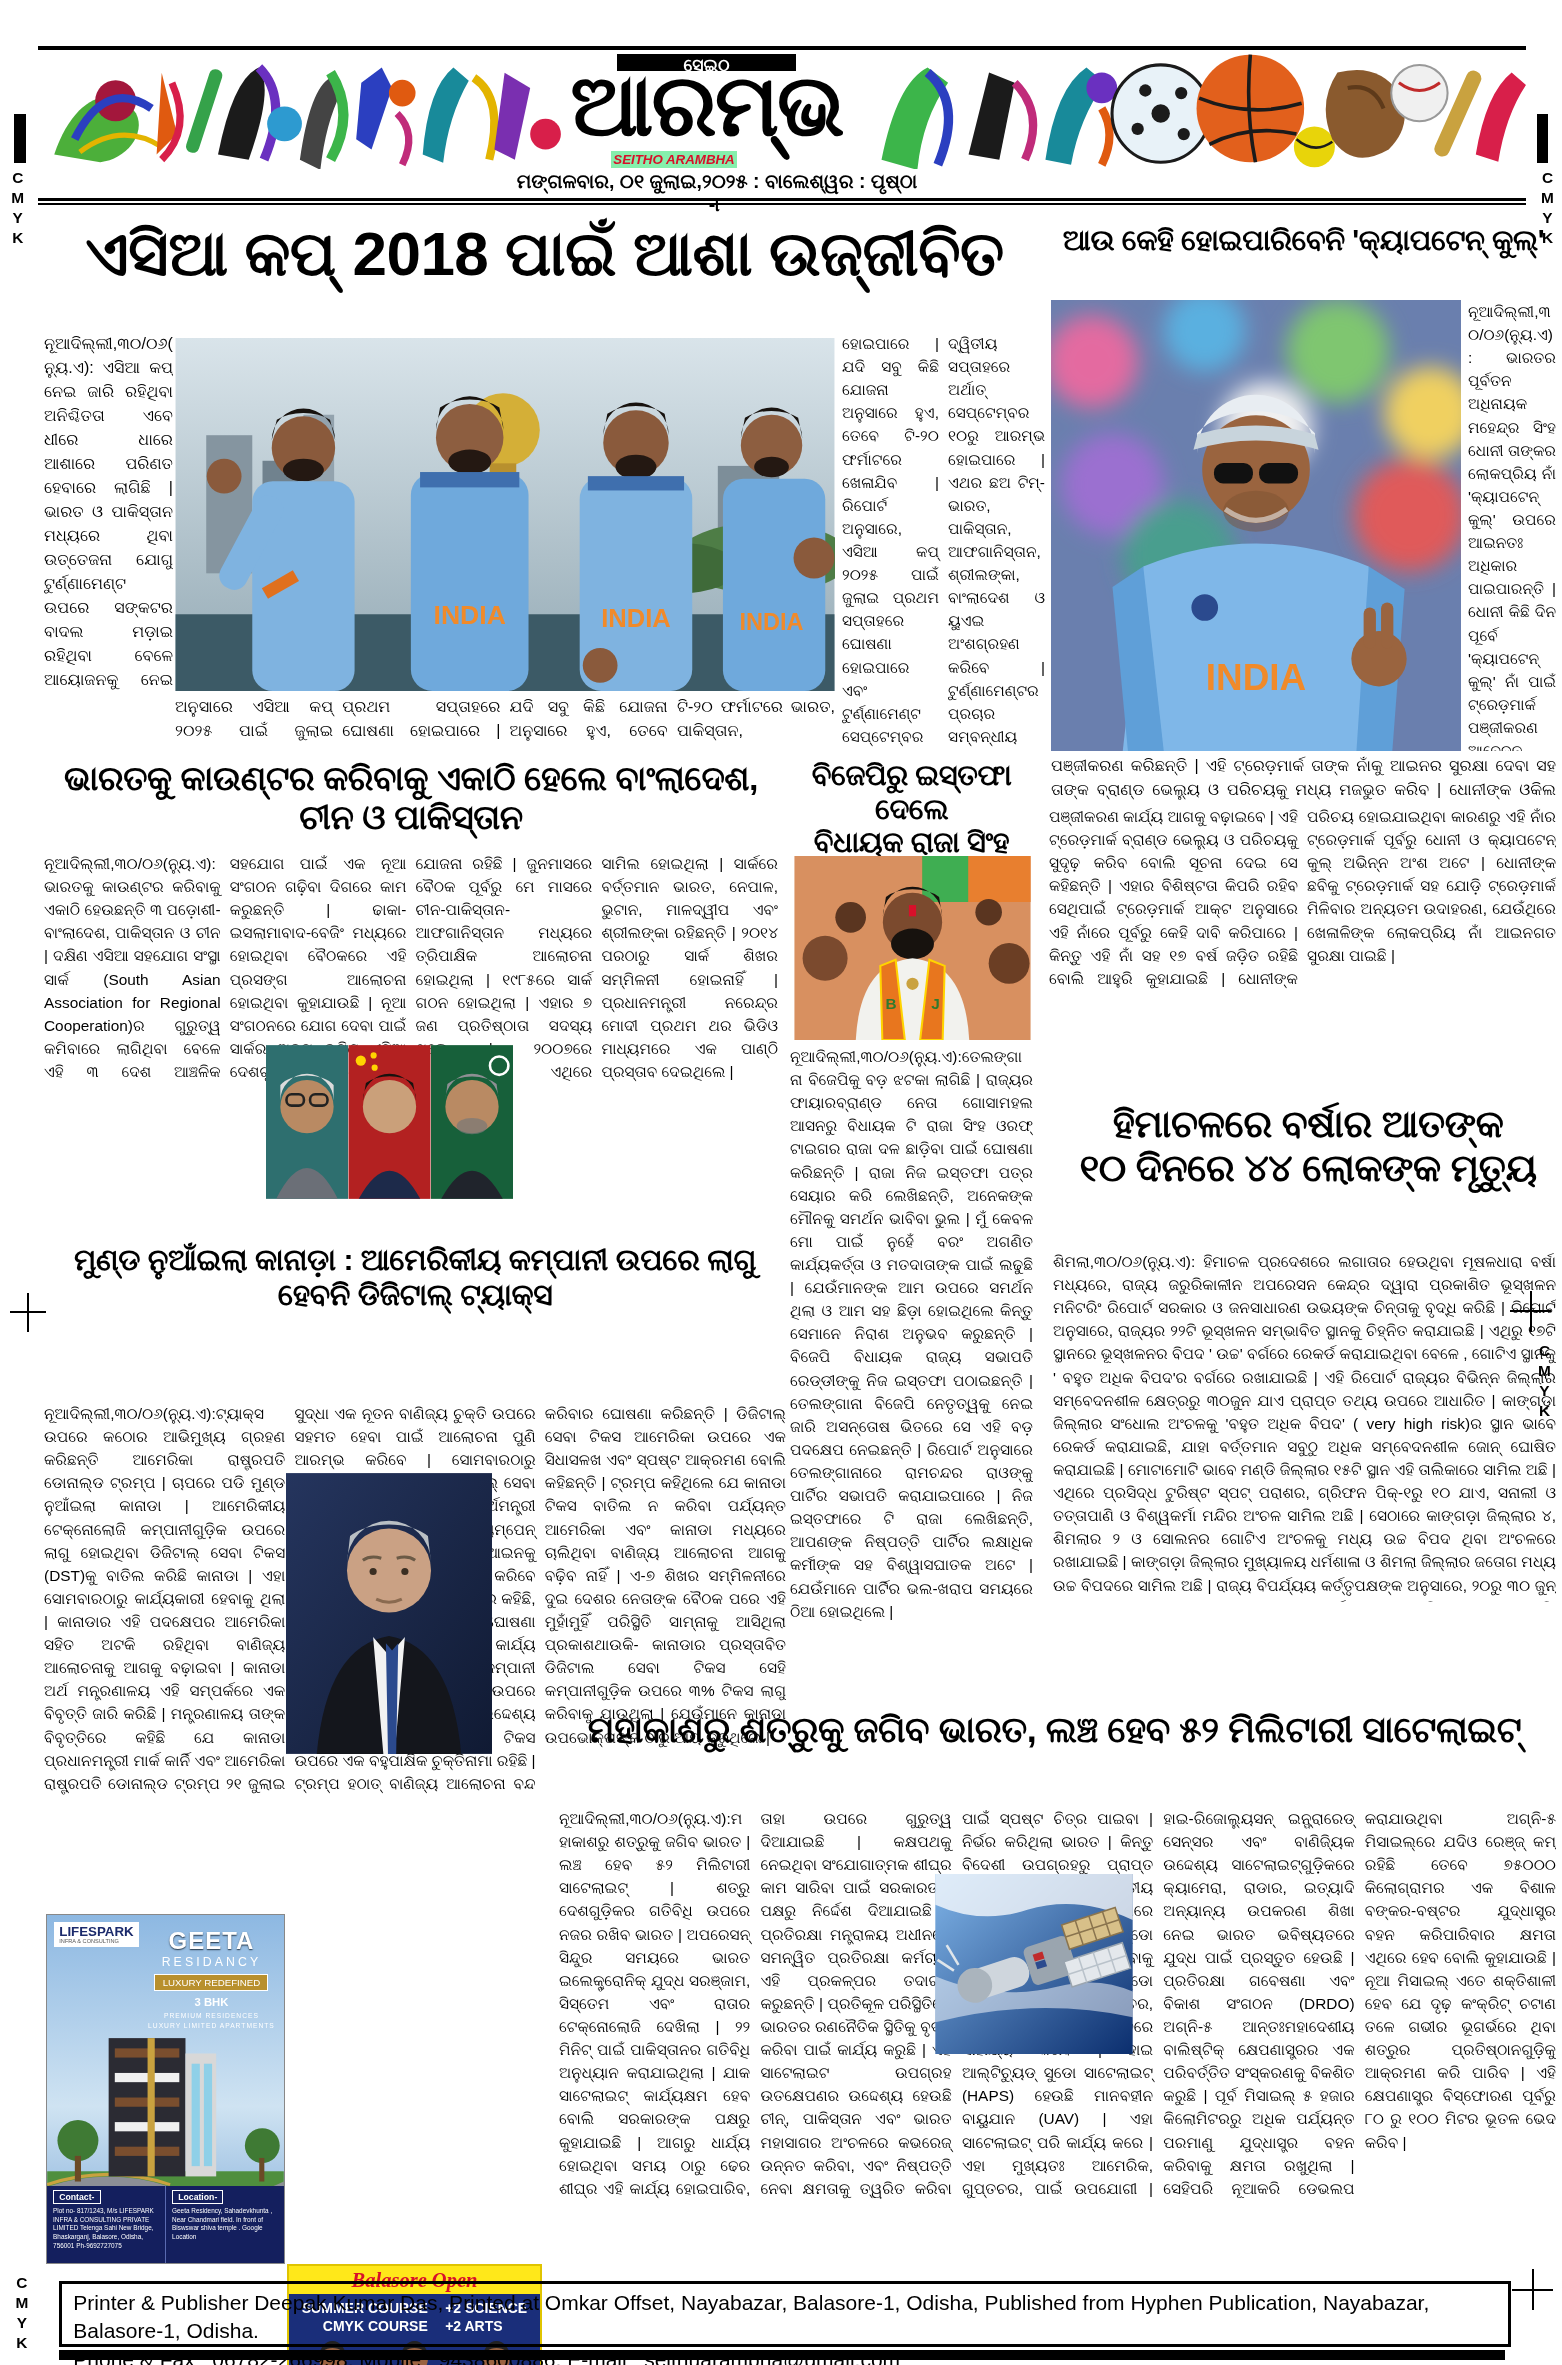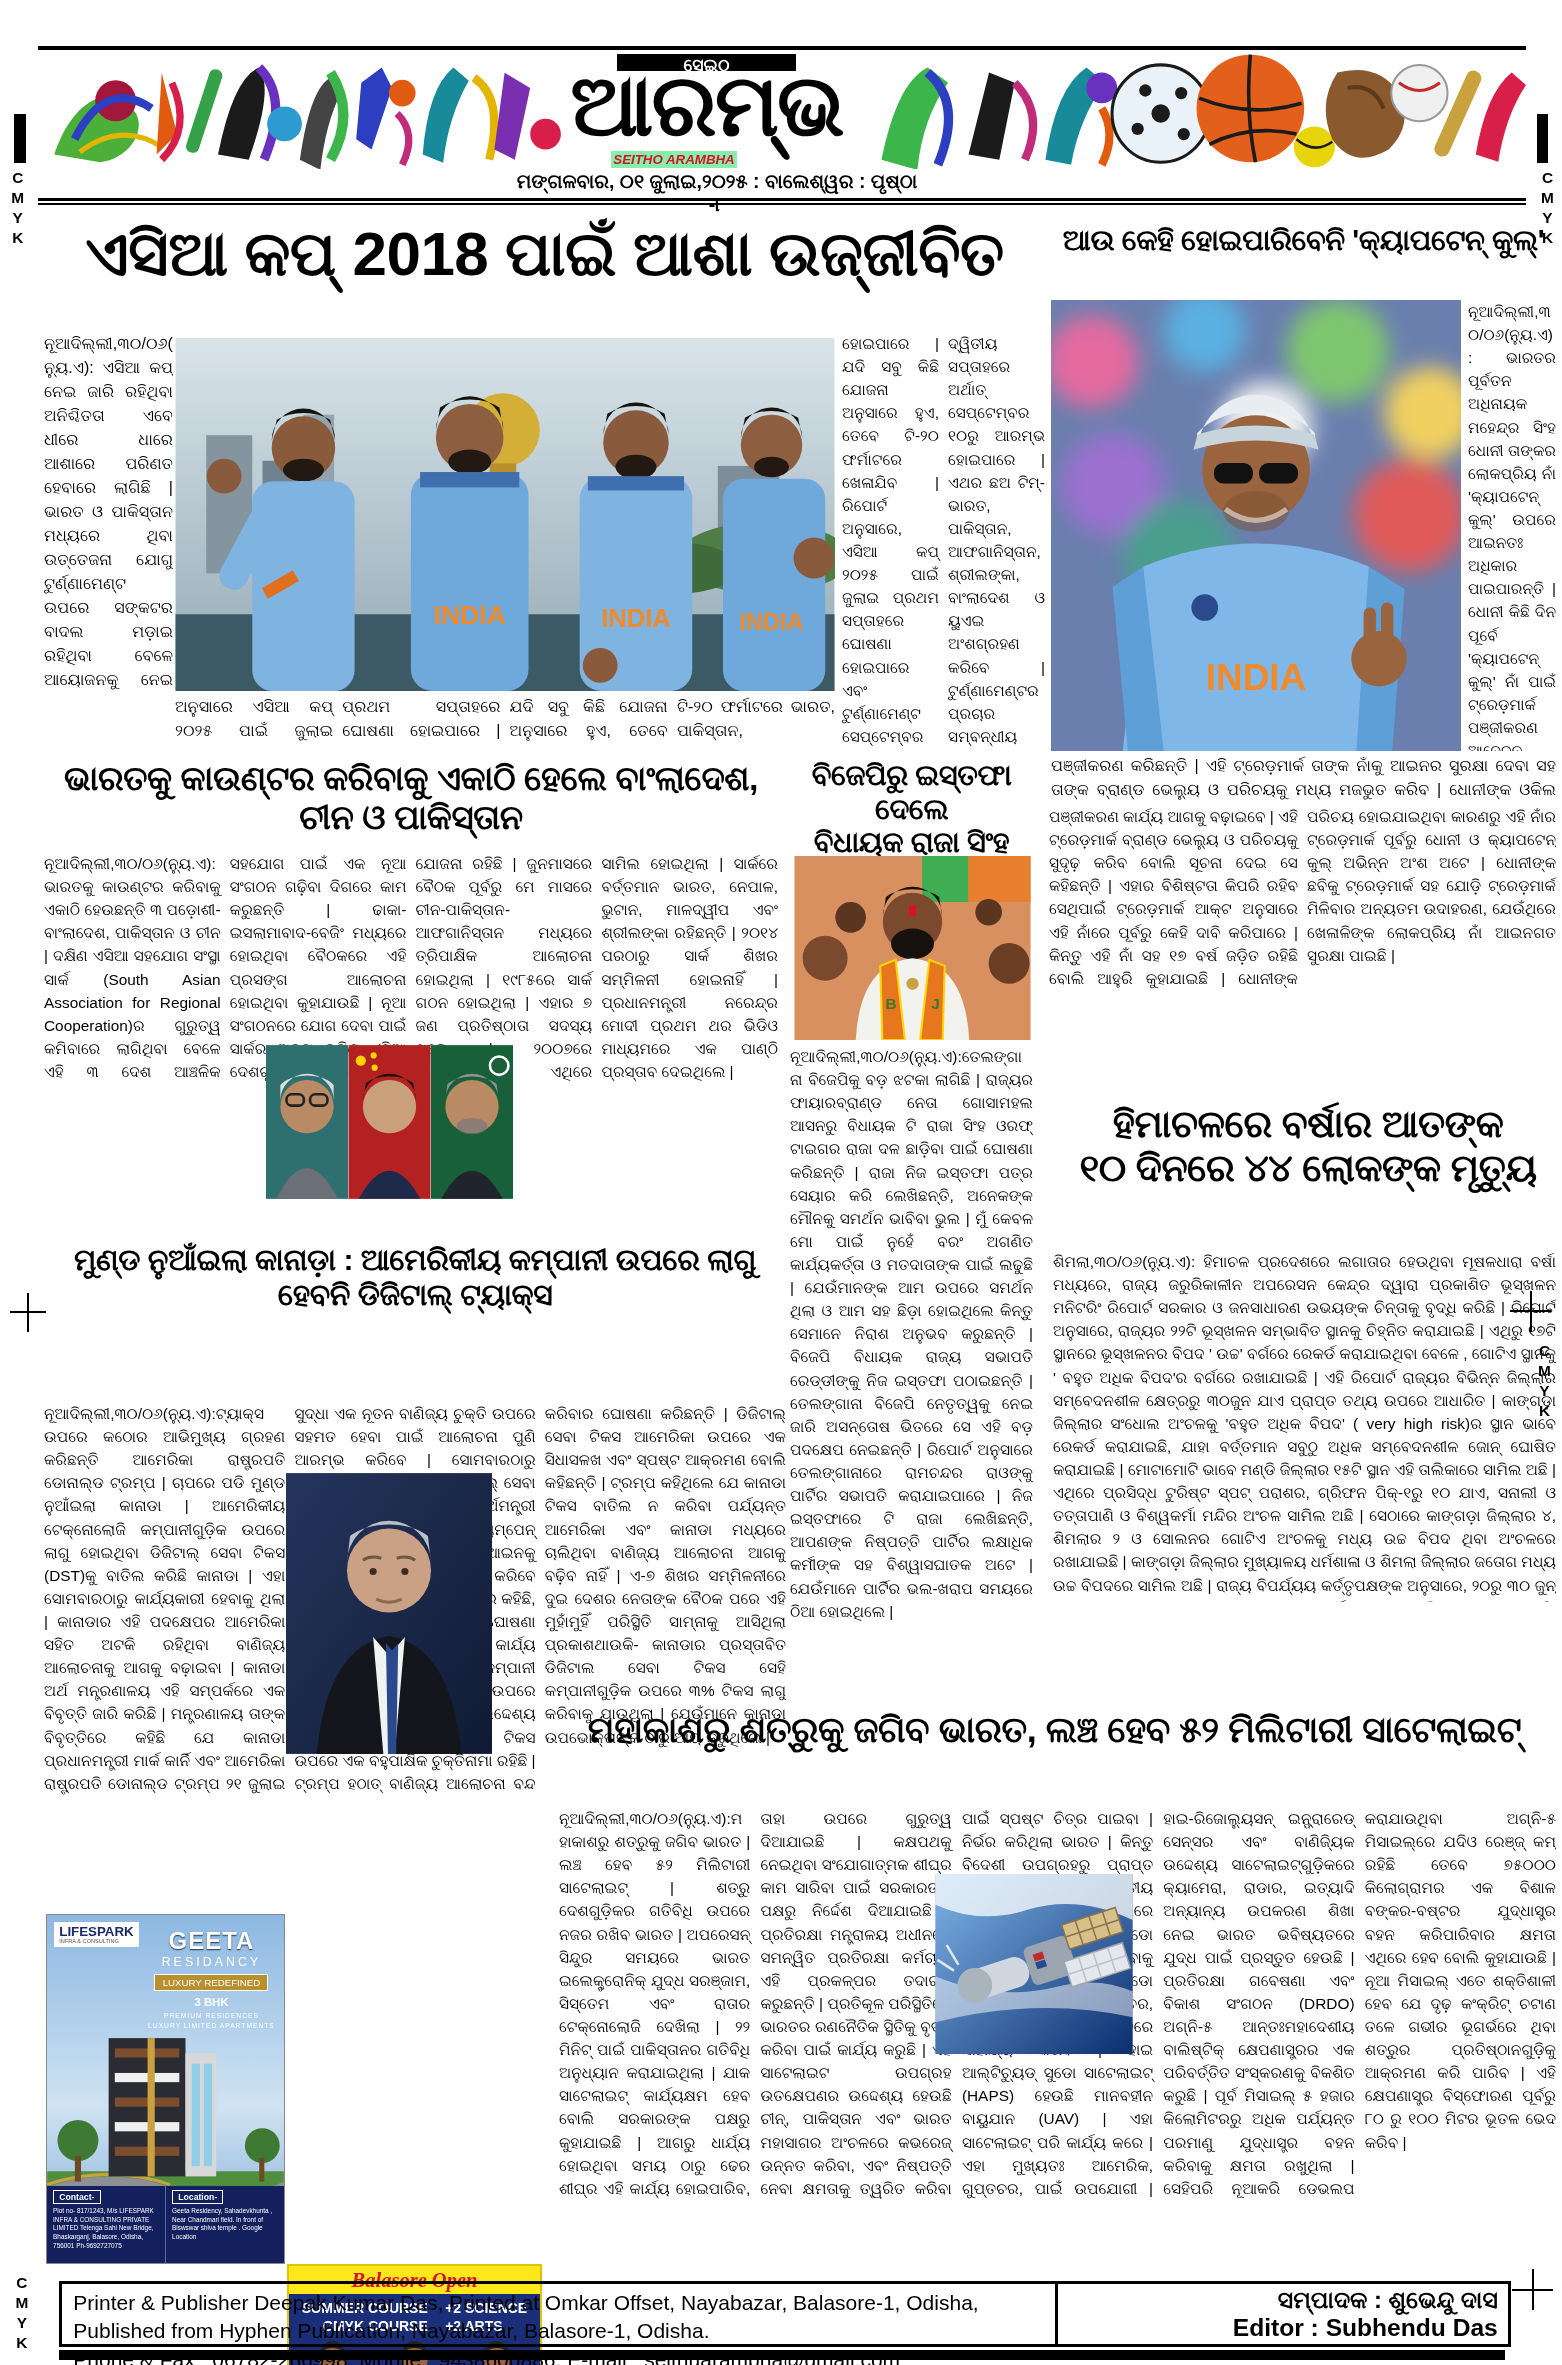--- a/index.html
+++ b/index.html
@@ -378,21 +378,17 @@
       </div>
     </div>
 
   </div>
 
   <div class="abs footbox" style="left:59px;top:2281px;width:1446px;height:60px">
     <div class="foot-left">
       <div>Printer &amp; Publisher  Deepak Kumar Das, Printed at Omkar Offset, Nayabazar, Balasore-1, Odisha, Published from Hyphen Publication, Nayabazar, Balasore-1, Odisha.</div>
       <div>Phone &amp; Fax : 06782-266998, Mobile : 9438600886,  E-mail : seithuarambha@gmail.com</div>
     </div>
-    <div class="foot-right">
-      <div style="font-size:23.6px;font-weight:bold">ସମ୍ପାଦକ : ଶୁଭେନ୍ଦୁ ଦାସ</div>
-      <div style="font-size:24.6px;font-weight:bold">Editor : Subhendu Das</div>
-    </div>
   </div>
   <div class="abs rule" style="left:59px;top:2350px;width:1446px;height:10.2px"></div>
 
 </div>
 
 
 </body></html>

